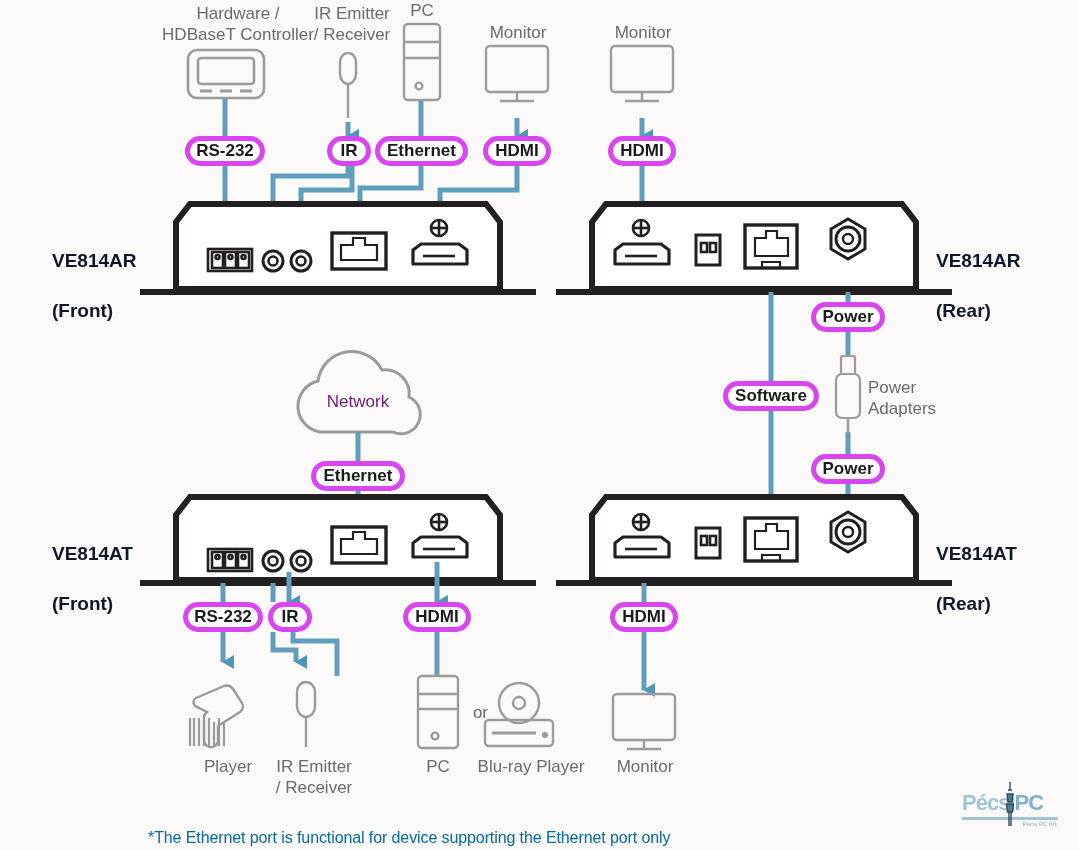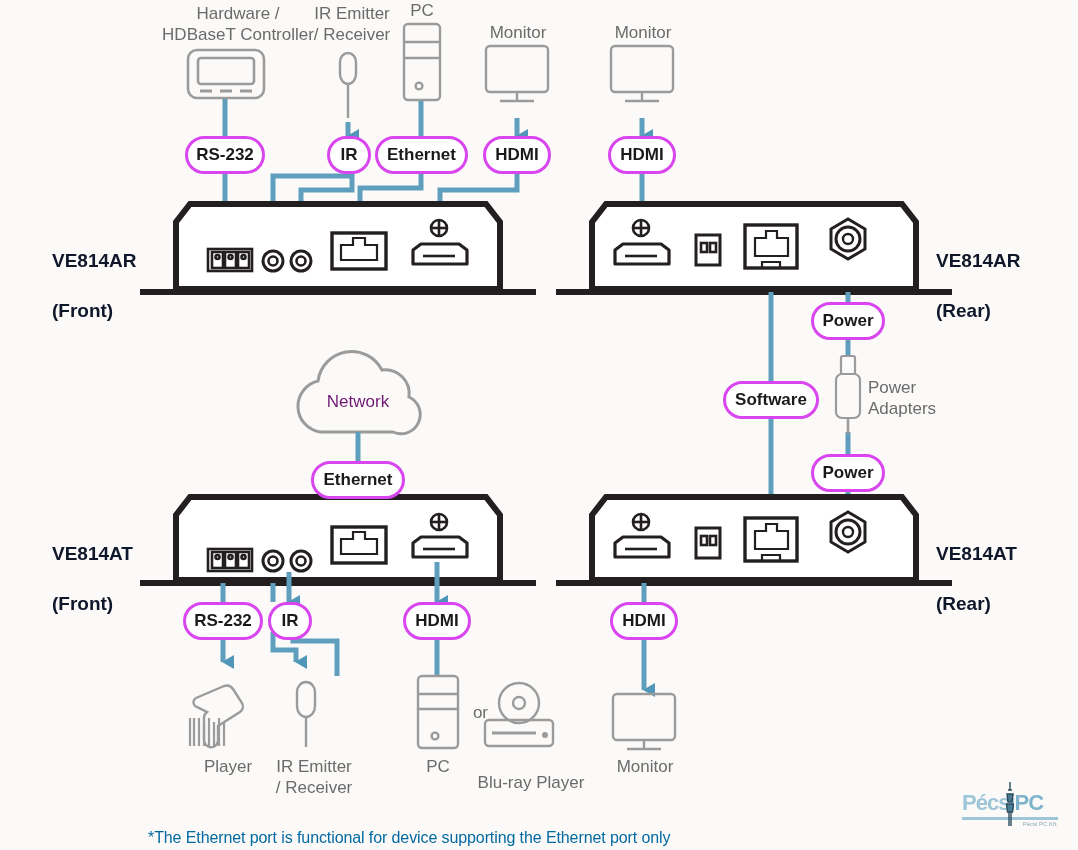--- a/index.html
+++ b/index.html
@@ -9,29 +9,29 @@
     font-family:"Liberation Sans", sans-serif;
     position:relative;overflow:hidden;
   }
   #stage{position:absolute;left:0;top:0;width:1078px;height:850px;}
   svg#diagram{position:absolute;left:0;top:0;width:1078px;height:850px;}
 
   .lbl{position:absolute;color:#6b6b6b;font-size:17px;line-height:21px;text-align:center;white-space:pre-line;}
   .dev-name{position:absolute;color:#0f172a;font-size:19px;line-height:25px;white-space:pre-line;font-weight:bold;}
   .pill{
     position:absolute;
-    border:3px solid #d946ef;
+    border:5px solid #d946ef;
     background:#ffffff;
     border-radius:22px;
     color:#1a1a1a;
     font-weight:bold;
     font-size:17px;
     display:flex;align-items:center;justify-content:center;
     box-sizing:border-box;
-    height:38px;
+    height:30px;
   }
   .footnote{
     position:absolute;left:148px;top:829px;
     font-size:16px;color:#0369a1;letter-spacing:-0.1px;
   }
   .logo{position:absolute;left:962px;top:790px;width:100px;}
   .logo-main{font-size:22px;font-weight:bold;color:#9ec5d8;line-height:26px;letter-spacing:-1px;}
   .logo-main .dark{color:#7fb3cc;}
   .logo-rule{height:3px;background:#9ec5d8;margin-top:1px;width:96px;}
   .logo-sub{font-size:6px;color:#8aa7b5;text-align:right;width:96px;margin-top:1px;letter-spacing:0px;}
@@ -311,21 +311,21 @@
 <div class="lbl" style="left:480px;top:22px;width:76px;">Monitor</div>
 <div class="lbl" style="left:605px;top:22px;width:76px;">Monitor</div>
 <div class="lbl" style="left:320px;top:391px;width:76px;color:#701a75;">Network</div>
 <div class="lbl" style="left:868px;top:377px;width:90px;text-align:left;">Power
 Adapters</div>
 <div class="lbl" style="left:189px;top:756px;width:78px;">Player</div>
 <div class="lbl" style="left:262px;top:756px;width:104px;">IR Emitter
 / Receiver</div>
 <div class="lbl" style="left:410px;top:756px;width:56px;">PC</div>
 <div class="lbl" style="left:462px;top:702px;width:26px;text-align:right;">or</div>
-<div class="lbl" style="left:464px;top:756px;width:134px;margin-top:16px;">Blu-ray Player</div>
+<div class="lbl" style="left:464px;top:756px;width:134px;">Blu-ray Player</div>
 <div class="lbl" style="left:607px;top:756px;width:76px;">Monitor</div>
 
 <div class="dev-name" style="left:52px;top:223px;">
   <span>VE814AR</span><br>
   <span>(Front)</span>
 </div>
 <div class="dev-name" style="left:936px;top:223px;">
   <span>VE814AR</span><br>
   <span>(Rear)</span>
 </div>

